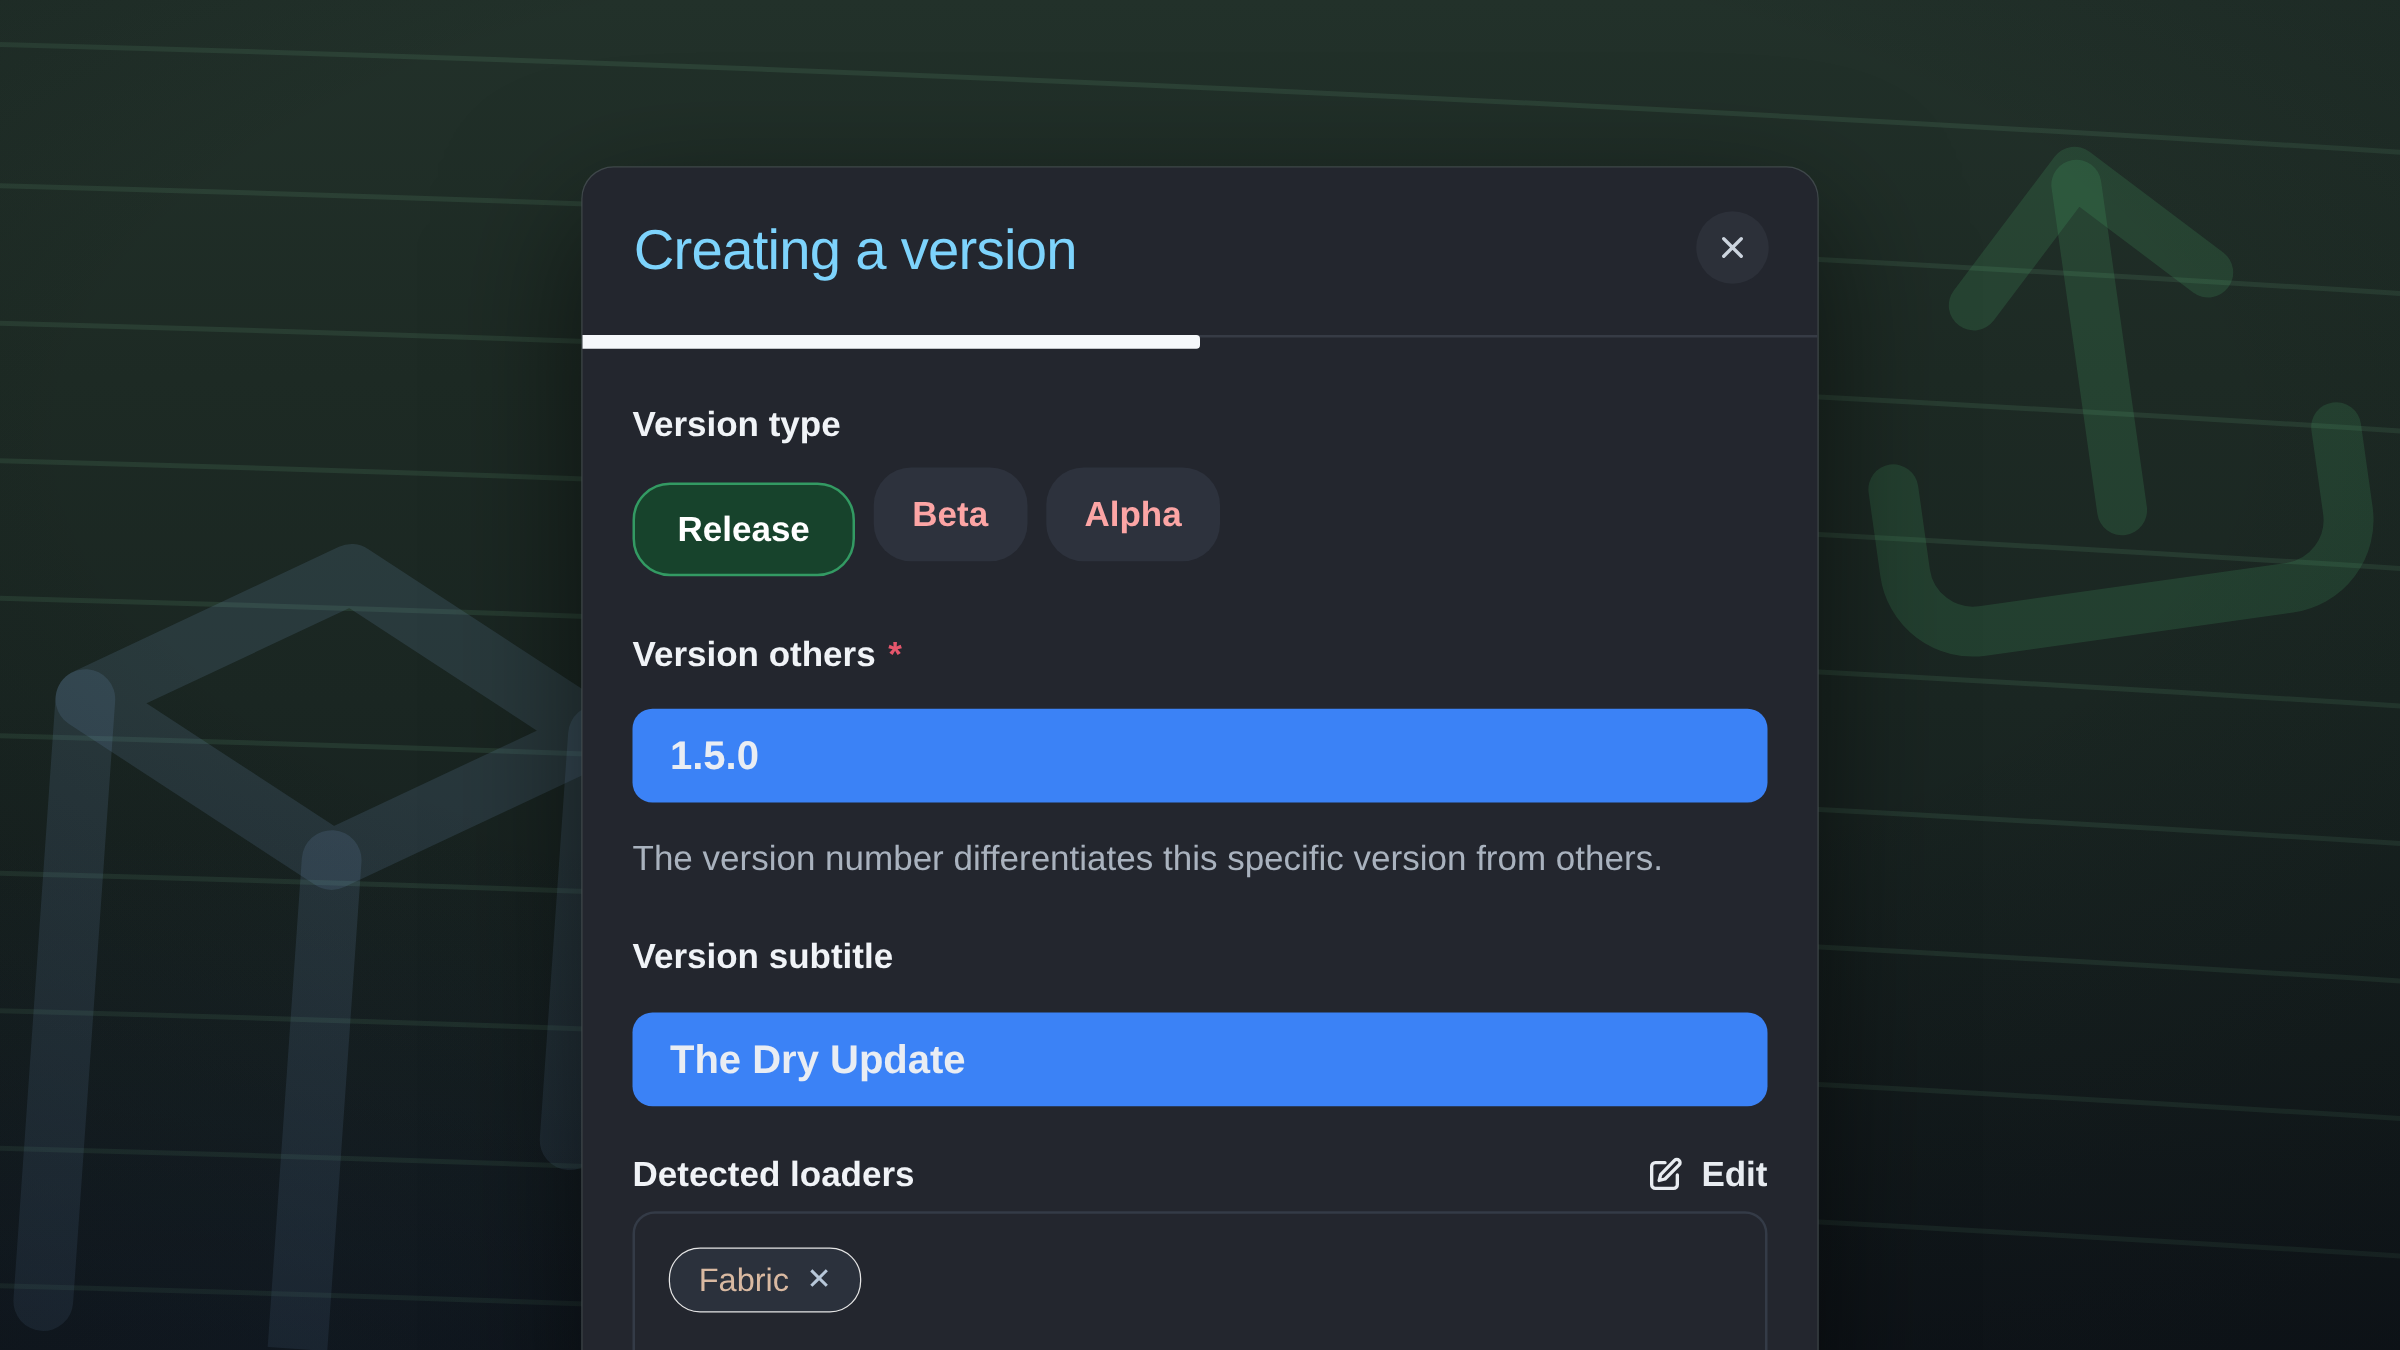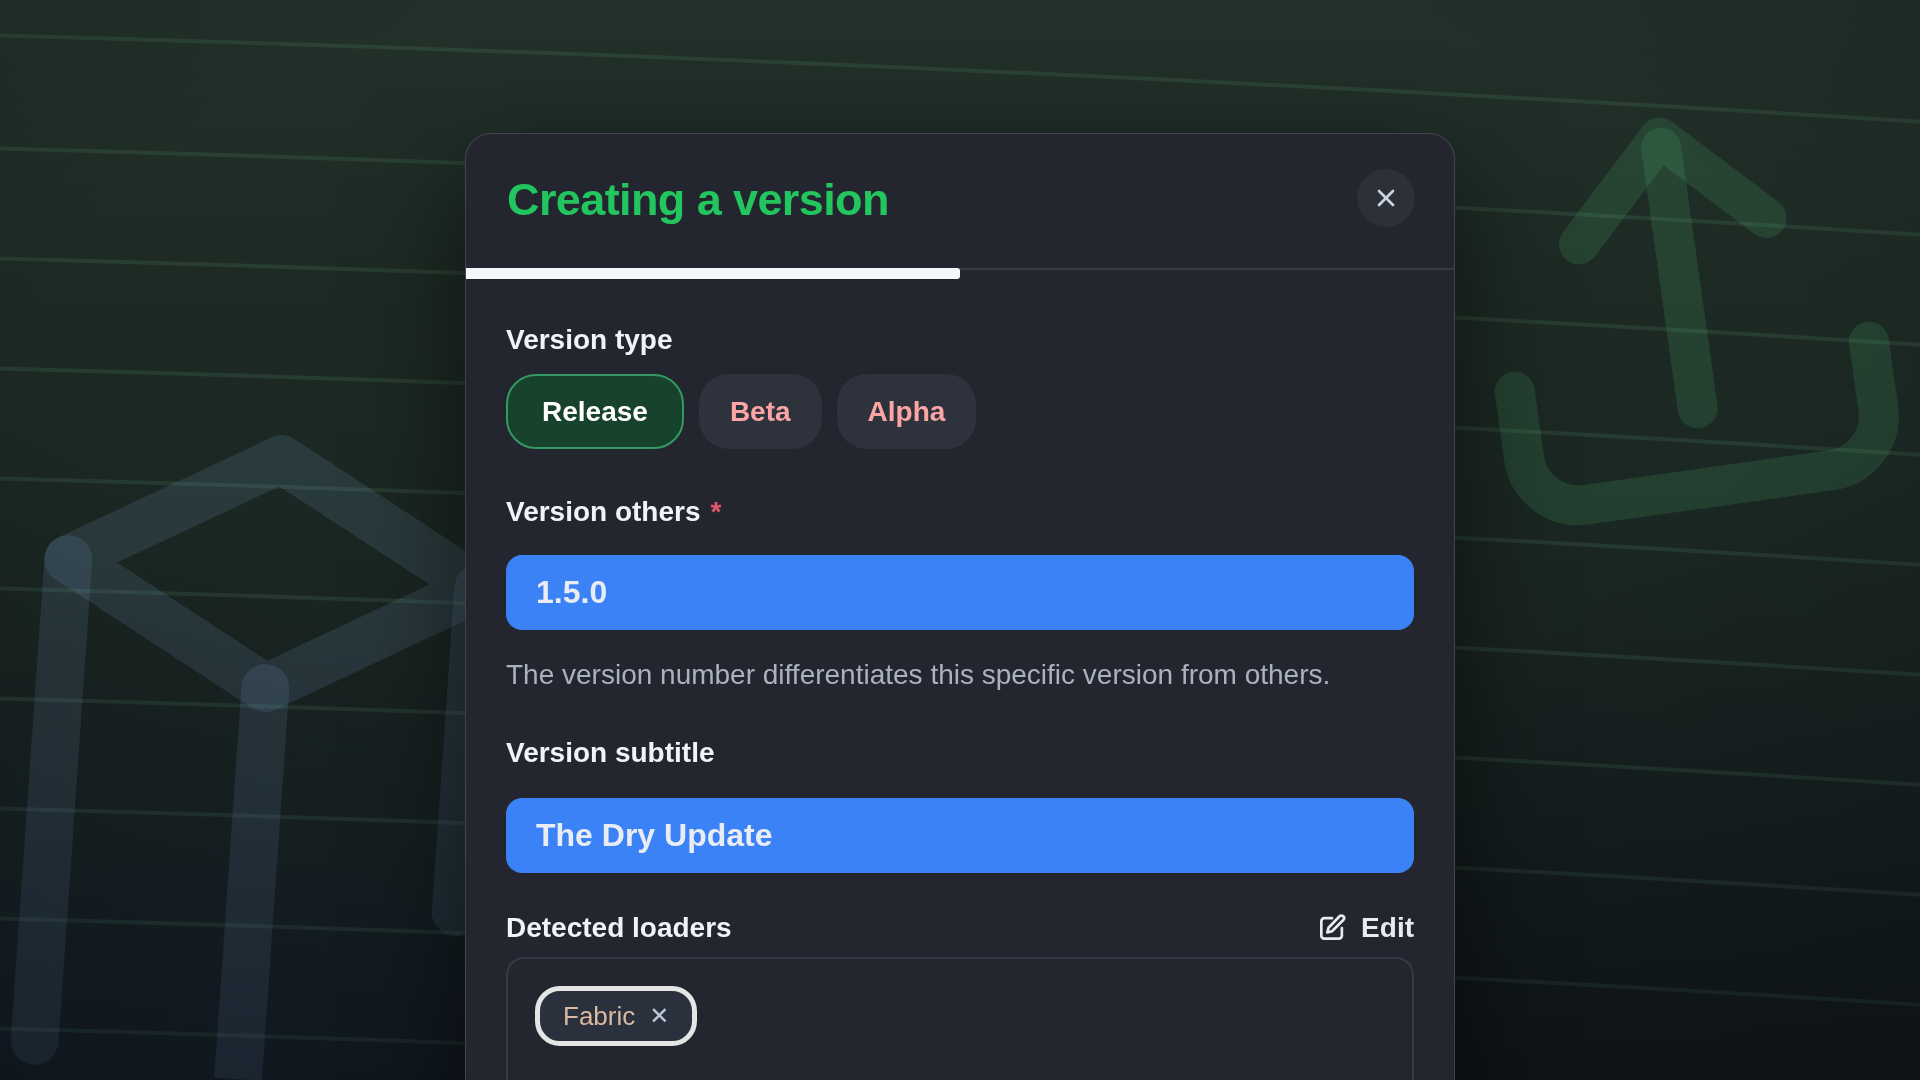--- a/index.html
+++ b/index.html
@@ -30,21 +30,21 @@
       radial-gradient(130% 105% at 48% 32%, rgba(0,0,0,0) 34%, rgba(5,9,13,0.38) 74%, rgba(4,8,12,0.62) 100%);
   }
   
   .modal {
     position:absolute; left:465px; top:133px; width:988px; height:1020px;
     background:#23262e; border:1px solid rgba(165,192,176,0.22);
     border-radius:26px; box-shadow:0 40px 110px rgba(0,0,0,0.55);
   }
   .modal-title {
     position:absolute; left:41px; top:40px;
-    font-size:45px; font-weight:700; letter-spacing:-0.6px; color:#22c55e;
+    font-size:45px; font-weight:400; letter-spacing:-0.6px; color:#7dd3fc;
   }
   .close-btn {
     position:absolute; top:35px; right:39px; width:58px; height:58px;
     border-radius:50%; background:#2c3039; border:none; cursor:pointer;
     display:flex; align-items:center; justify-content:center; color:#ccd4de;
   }
   .progress-track { position:absolute; top:134px; left:0; width:100%; height:2px; background:#363b45; }
   .progress-fill  { position:absolute; top:134px; left:0; height:11px; width:50%;
                     background:#f5f8fb; border-radius:0 3px 3px 0; }
   .modal-body { position:absolute; top:145px; left:0; right:0; padding:0 40px; }
@@ -56,21 +56,21 @@
   .lbl-number   { margin-top:46px; }
   .lbl-subtitle { margin-top:43px; }
   .required { color:#e4566c; font-size:28px; font-weight:700; }
   .seg-row { margin-top:17px; display:flex; gap:15px; }
   .seg {
     height:75px; padding:0 31px; border-radius:30px; border:none; cursor:pointer;
     background:#2d323d; color:#fca5a5; font-size:28px; font-weight:700;
     font-family:inherit; display:flex; align-items:center;
   }
   .seg.selected {
-    background:#17432c; border:2px solid #339a63; padding:0 34px; color:#ffffff;
+    background:#17432c; border:2px solid #339a63; padding:0 34px; color:#ffffff;margin-top:12px;
   }
   .text-input {
     margin-top:26px; width:100%; box-sizing:border-box; height:75px;
     background:#3b82f6; border:none; border-radius:16px; padding:0 30px;
     font-size:32px; font-weight:700; color:#e9edf3; font-family:inherit;
     outline:none; display:block;
   }
   .input-subtitle { margin-top:28px; }
   .helper {
     margin-top:26px; max-width:835px;
@@ -84,21 +84,21 @@
     color:#e8ecf1; font-size:28px; font-weight:700; font-family:inherit; cursor:pointer;
     padding:0;
     text-align:center;
   }
   .loaders-box {
     margin-top:12px; border:2px solid #343b47; border-radius:18px;
     height:170px; padding:27px; box-sizing:border-box;
   }
   .chip {
     display:inline-flex; align-items:center; gap:14px; height:50px;
-    padding:0 23px; border-radius:25px; background:#2b313c; border:5px solid #e5e5e5;
+    padding:0 23px; border-radius:25px; background:#2b313c; border:1px solid #e5e5e5;
     cursor:default;
   }
   .chip-label { font-size:26px; font-weight:500; color:#d9b9a1; }
   .chip-x { font-size:24px; color:#b7c7d9; cursor:pointer; line-height:1; }
 </style>
 </head>
 <body>
 
 <div class="bg-base"></div>
 

